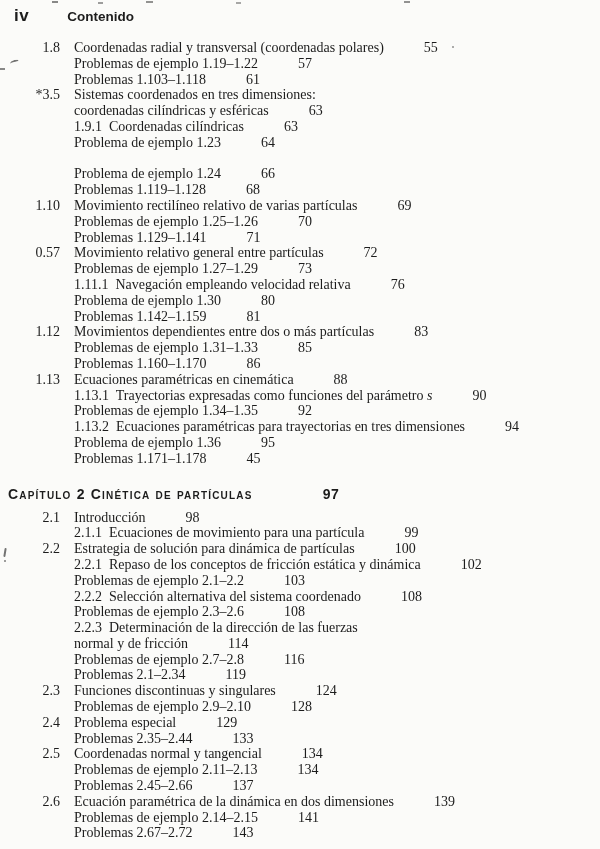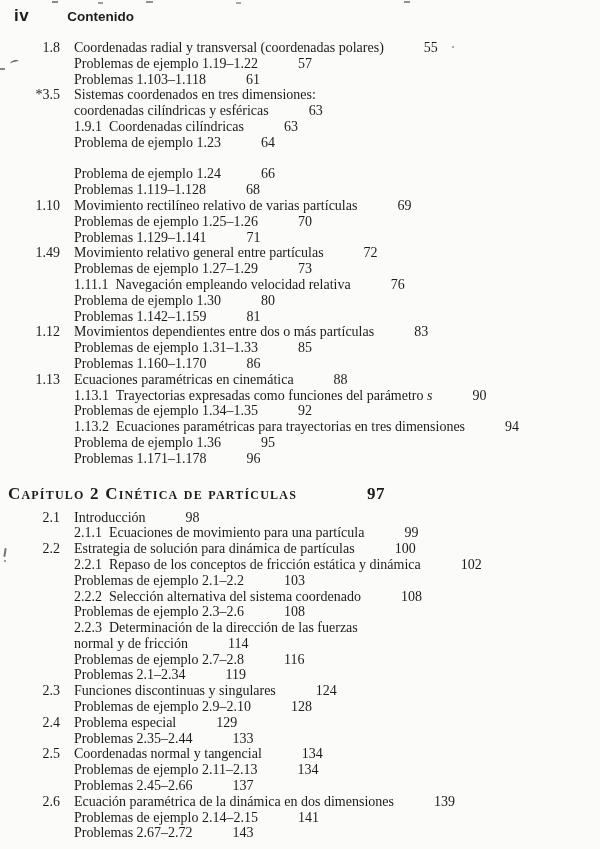--- a/index.html
+++ b/index.html
@@ -32,24 +32,24 @@
     flex:0 0 60px;width:60px;
     text-align:right;
   }
   .entry{margin-left:14px;white-space:pre;}
   .pg{display:inline-block;margin-left:40px;}
   .entry i{font-style:italic;}
   
   .chapter-row{
     margin:16px 0 5px 8px;
     height:22px;line-height:22px;
-    font-family:Liberation Serif, serif;
+    font-family:Liberation Sans, sans-serif;
     font-weight:700;
     font-variant:small-caps;
-    font-size:17px;
+    font-size:14px;
     letter-spacing:1.2px;
     white-space:pre;
   }
   .ch-pg{display:inline-block;margin-left:70px;letter-spacing:.5px;}
   
   .art{position:absolute;background:#2a2a2a;}
   .a1{left:52px;top:1px;width:6px;height:2px;opacity:.55;}
   .a2{left:98px;top:2px;width:5px;height:2px;opacity:.45;}
   .a3{left:146px;top:1px;width:7px;height:2px;opacity:.5;}
   .a4{left:236px;top:2px;width:5px;height:2px;opacity:.4;}
@@ -76,34 +76,34 @@
       <div class="toc-row"><span class="num">*3.5</span><span class="entry">Sistemas coordenados en tres dimensiones:</span></div>
       <div class="toc-row"><span class="num"></span><span class="entry">coordenadas cilíndricas y esféricas<span class="pg">63</span></span></div>
       <div class="toc-row"><span class="num"></span><span class="entry">1.9.1  Coordenadas cilíndricas<span class="pg">63</span></span></div>
       <div class="toc-row"><span class="num"></span><span class="entry">Problema de ejemplo 1.23<span class="pg">64</span></span></div>
       <div class="toc-row"><span class="num"></span></div>
       <div class="toc-row"><span class="num"></span><span class="entry">Problema de ejemplo 1.24<span class="pg">66</span></span></div>
       <div class="toc-row"><span class="num"></span><span class="entry">Problemas 1.119–1.128<span class="pg">68</span></span></div>
       <div class="toc-row"><span class="num">1.10</span><span class="entry">Movimiento rectilíneo relativo de varias partículas<span class="pg">69</span></span></div>
       <div class="toc-row"><span class="num"></span><span class="entry">Problemas de ejemplo 1.25–1.26<span class="pg">70</span></span></div>
       <div class="toc-row"><span class="num"></span><span class="entry">Problemas 1.129–1.141<span class="pg">71</span></span></div>
-      <div class="toc-row"><span class="num">1.49</span><span class="entry">Movimiento relativo general entre partículas<span class="pg">72</span></span></div>
+      <div class="toc-row"><span class="num">0.57</span><span class="entry">Movimiento relativo general entre partículas<span class="pg">72</span></span></div>
       <div class="toc-row"><span class="num"></span><span class="entry">Problemas de ejemplo 1.27–1.29<span class="pg">73</span></span></div>
       <div class="toc-row"><span class="num"></span><span class="entry">1.11.1  Navegación empleando velocidad relativa<span class="pg">76</span></span></div>
       <div class="toc-row"><span class="num"></span><span class="entry">Problema de ejemplo 1.30<span class="pg">80</span></span></div>
       <div class="toc-row"><span class="num"></span><span class="entry">Problemas 1.142–1.159<span class="pg">81</span></span></div>
       <div class="toc-row"><span class="num">1.12</span><span class="entry">Movimientos dependientes entre dos o más partículas<span class="pg">83</span></span></div>
       <div class="toc-row"><span class="num"></span><span class="entry">Problemas de ejemplo 1.31–1.33<span class="pg">85</span></span></div>
       <div class="toc-row"><span class="num"></span><span class="entry">Problemas 1.160–1.170<span class="pg">86</span></span></div>
       <div class="toc-row"><span class="num">1.13</span><span class="entry">Ecuaciones paramétricas en cinemática<span class="pg">88</span></span></div>
       <div class="toc-row"><span class="num"></span><span class="entry">1.13.1  Trayectorias expresadas como funciones del parámetro <i>s</i><span class="pg">90</span></span></div>
       <div class="toc-row"><span class="num"></span><span class="entry">Problemas de ejemplo 1.34–1.35<span class="pg">92</span></span></div>
       <div class="toc-row"><span class="num"></span><span class="entry">1.13.2  Ecuaciones paramétricas para trayectorias en tres dimensiones<span class="pg">94</span></span></div>
       <div class="toc-row"><span class="num"></span><span class="entry">Problema de ejemplo 1.36<span class="pg">95</span></span></div>
-      <div class="toc-row"><span class="num"></span><span class="entry">Problemas 1.171–1.178<span class="pg">96</span></span></div>
+      <div class="toc-row"><span class="num"></span><span class="entry">Problemas 1.171–1.178<span class="pg">45</span></span></div>
       <div class="chapter-row"><span class="ch-text">Capítulo 2 Cinética de partículas</span><span class="ch-pg">97</span></div>
       <div class="toc-row"><span class="num">2.1</span><span class="entry">Introducción<span class="pg">98</span></span></div>
       <div class="toc-row"><span class="num"></span><span class="entry">2.1.1  Ecuaciones de movimiento para una partícula<span class="pg">99</span></span></div>
       <div class="toc-row"><span class="num">2.2</span><span class="entry">Estrategia de solución para dinámica de partículas<span class="pg">100</span></span></div>
       <div class="toc-row"><span class="num"></span><span class="entry">2.2.1  Repaso de los conceptos de fricción estática y dinámica<span class="pg">102</span></span></div>
       <div class="toc-row"><span class="num"></span><span class="entry">Problemas de ejemplo 2.1–2.2<span class="pg">103</span></span></div>
       <div class="toc-row"><span class="num"></span><span class="entry">2.2.2  Selección alternativa del sistema coordenado<span class="pg">108</span></span></div>
       <div class="toc-row"><span class="num"></span><span class="entry">Problemas de ejemplo 2.3–2.6<span class="pg">108</span></span></div>
       <div class="toc-row"><span class="num"></span><span class="entry">2.2.3  Determinación de la dirección de las fuerzas</span></div>
       <div class="toc-row"><span class="num"></span><span class="entry">normal y de fricción<span class="pg">114</span></span></div>

